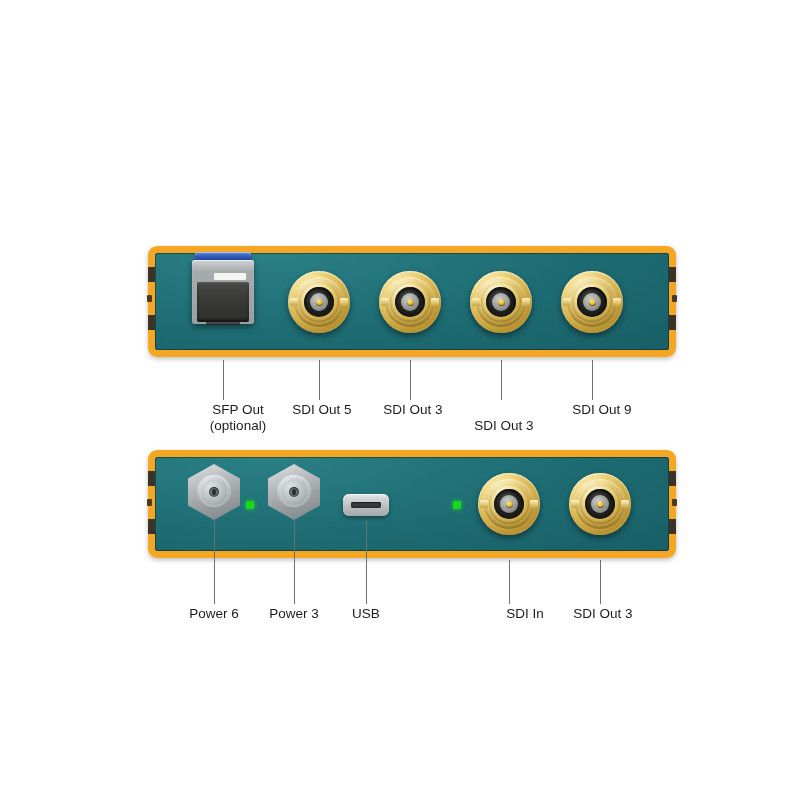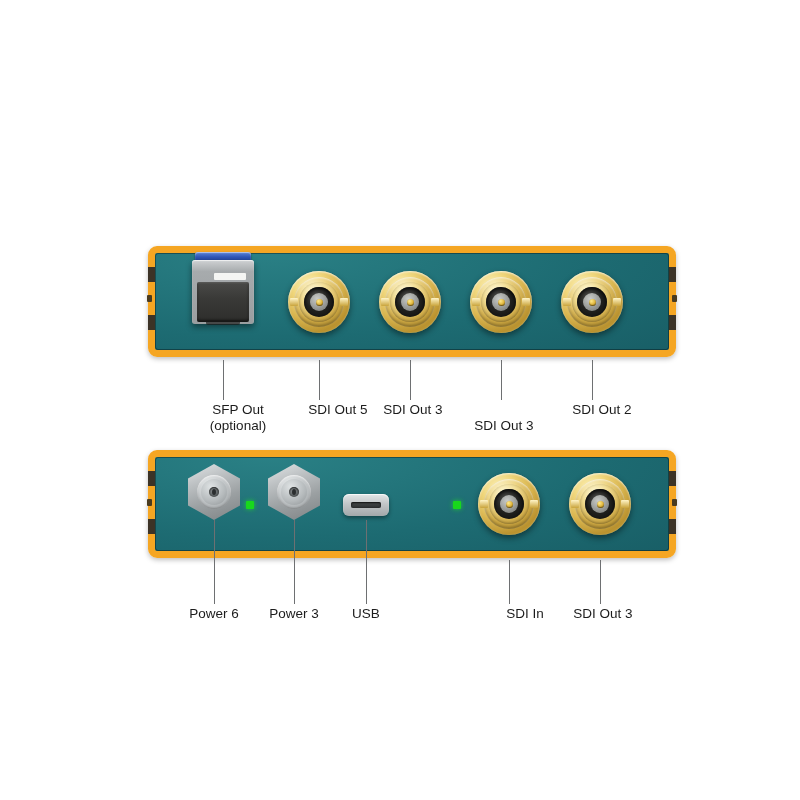--- a/index.html
+++ b/index.html
@@ -224,30 +224,30 @@
     <div class="lug right"></div>
     <div class="barrel"></div>
     <div class="dielectric"></div>
     <div class="pin"></div>
   </div>
 
   <div class="leader" style="left:223px;top:360px;height:40px;"></div>
   <div class="cap" style="left:238px;top:402px;"><span>SFP Out</span><br><span>(optional)</span></div>
 
   <div class="leader" style="left:319px;top:360px;height:40px;"></div>
-  <div class="cap" style="left:322px;top:402px;margin-left:16px;">SDI Out 5</div>
+  <div class="cap" style="left:322px;top:402px;">SDI Out 5</div>
 
   <div class="leader" style="left:410px;top:360px;height:40px;"></div>
   <div class="cap" style="left:413px;top:402px;">SDI Out 3</div>
 
   <div class="leader" style="left:501px;top:360px;height:40px;"></div>
   <div class="cap" style="left:504px;top:402px;margin-top:16px;">SDI Out 3</div>
 
   <div class="leader" style="left:592px;top:360px;height:40px;"></div>
-  <div class="cap" style="left:602px;top:402px;">SDI Out 2</div>
+  <div class="cap" style="left:602px;top:402px;">SDI Out 9</div>
 
   <div class="panel" id="panel-bottom">
     <div class="notch l" style="top:14px;"></div>
     <div class="notch l" style="top:62px;"></div>
     <div class="notch-pin" style="left:-8px;top:42px;"></div>
     <div class="notch r" style="top:14px;"></div>
     <div class="notch r" style="top:62px;"></div>
     <div class="notch-pin" style="right:-8px;top:42px;"></div>
   </div>
 

